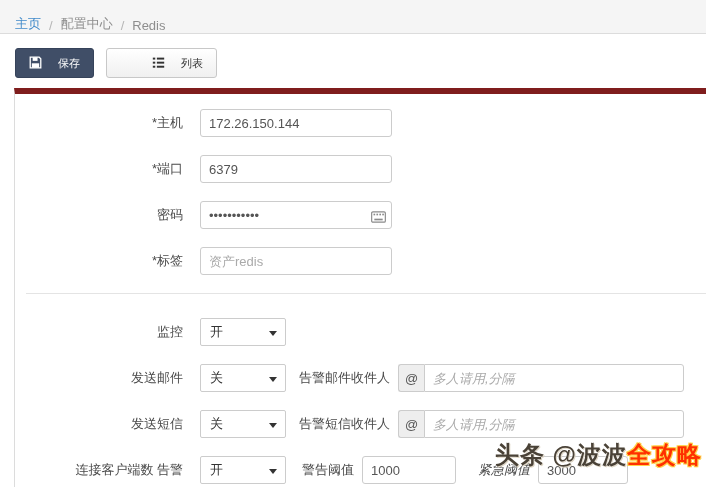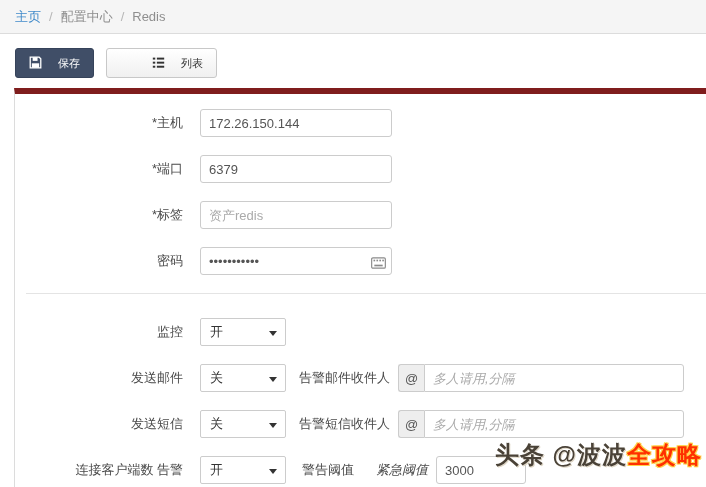--- a/index.html
+++ b/index.html
@@ -2,21 +2,21 @@
 <html><head>
 <meta charset="utf-8">
 <style>
   * { margin:0; padding:0; box-sizing:border-box; }
   html,body { width:706px; height:487px; overflow:hidden; background:#fff;
     font-family:"Liberation Sans","DejaVu Sans",sans-serif; }
   .page { position:relative; width:706px; height:487px; }
 
   
   .crumbbar { height:34px; background:#f5f5f5; border-bottom:1px solid #dcdcdc;
-    display:flex; align-items:center; padding-left:15px; font-size:13px; }
+    display:flex; align-items:flex-end; padding-left:15px; font-size:13px; }
   .crumb-link { color:#428bca; cursor:pointer; text-decoration:none; }
   .crumb-sep { color:#b6b6b6; margin:0 8px; }
   .crumb-plain { color:#8e8e8e; }
 
   
   .toolbar { margin:14px 0 0 15px; display:flex; align-items:center; }
   .btn { height:30px; display:inline-flex; align-items:center; gap:16px;
     font-size:11px; border-radius:3px; padding:0 13px; cursor:pointer; }
   .btn-save { background:#404e67; border:1px solid #36435a; color:#fff; }
   .btn-list { background:linear-gradient(#ffffff,#f0f0f0); border:1px solid #c8c8c8;
@@ -110,44 +110,44 @@
   <div class="panel">
 
     <div class="frow">
       <span class="flabel">*主机</span>
       <input class="tbox w-main ctrl" type="text" value="172.26.150.144" style="">
     </div>
 
     <div class="frow">
       <span class="flabel">*端口</span>
       <input class="tbox w-main ctrl" type="text" value="6379" style="">
-    </div>
-
-    <div class="frow">
-      <span class="flabel">*标签</span>
-      <input class="tbox w-main ctrl" type="text" placeholder="资产redis" style="">
     </div>
 
     <div class="frow">
       <span class="flabel">密码</span>
       <span class="input-wrap ctrl">
         <input class="tbox w-main" type="text" value="•••••••••••" style="">
         <span class="kbd-icon">
           <svg width="15" height="12" viewBox="0 0 18 14">
             <rect x="0.8" y="0.8" width="16.4" height="12.4" rx="1.5" fill="none" stroke="#8a8a8a" stroke-width="1.4"></rect>
             <rect x="3" y="3" width="2" height="2" fill="#8a8a8a"></rect>
             <rect x="6.5" y="3" width="2" height="2" fill="#8a8a8a"></rect>
             <rect x="10" y="3" width="2" height="2" fill="#8a8a8a"></rect>
             <rect x="13.5" y="3" width="2" height="2" fill="#8a8a8a"></rect>
             <rect x="4" y="9" width="10" height="2" fill="#8a8a8a"></rect>
           </svg>
         </span>
       </span>
     </div>
 
+    <div class="frow">
+      <span class="flabel">*标签</span>
+      <input class="tbox w-main ctrl" type="text" placeholder="资产redis" style="">
+    </div>
+
     <div class="divider"></div>
 
     <div class="frow">
       <span class="flabel">监控</span>
       <span class="select ctrl">
         <span>开</span>
         <span class="caret"></span>
       </span>
     </div>
 
@@ -177,20 +177,21 @@
       </span>
     </div>
 
     <div class="frow">
       <span class="flabel">连接客户端数 告警</span>
       <span class="select ctrl">
         <span>开</span>
         <span class="caret"></span>
       </span>
       <span class="inline-label ml-warn">警告阈值</span>
+      <input class="tbox w-thresh1" type="text" value="1000" style="">
       <span class="inline-label ml-crit">紧急阈值</span>
       <input class="tbox w-thresh2" type="text" value="3000" style="">
     </div>
 
   </div>
 
   <div class="watermark">
     <span class="wm-dark">头条 @波波</span><span class="wm-red">全攻略</span>
   </div>
 

